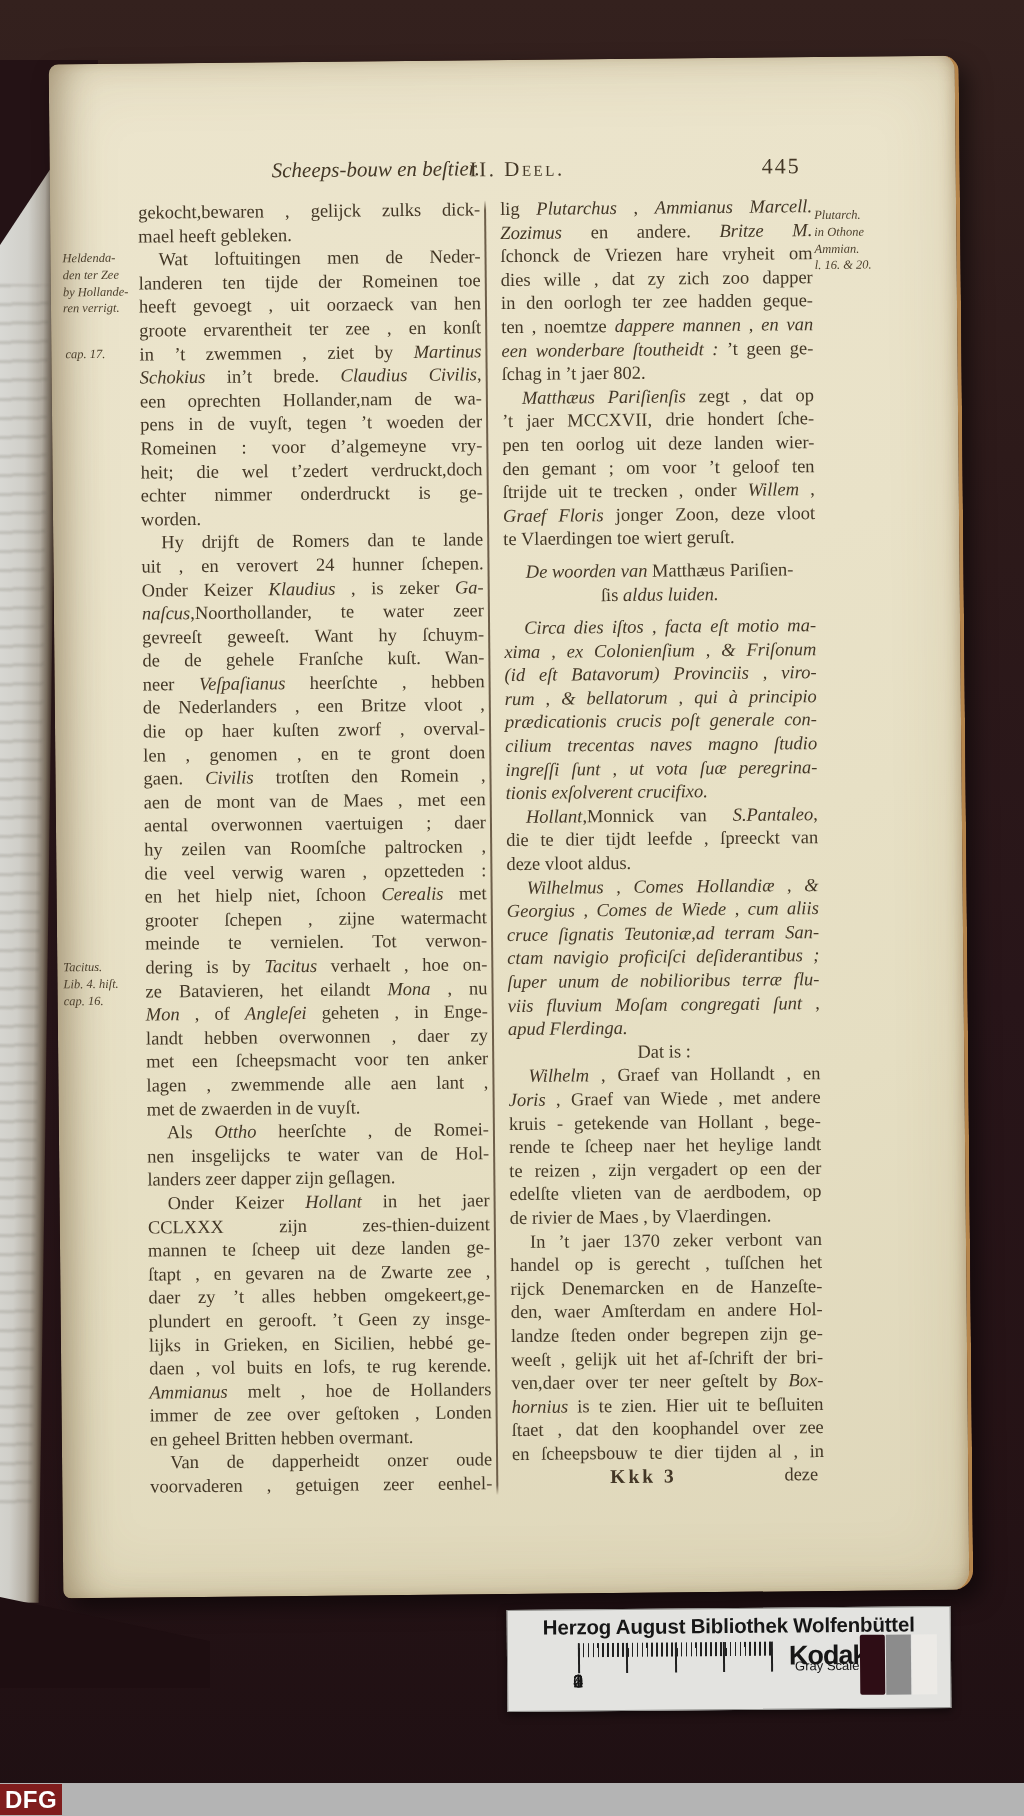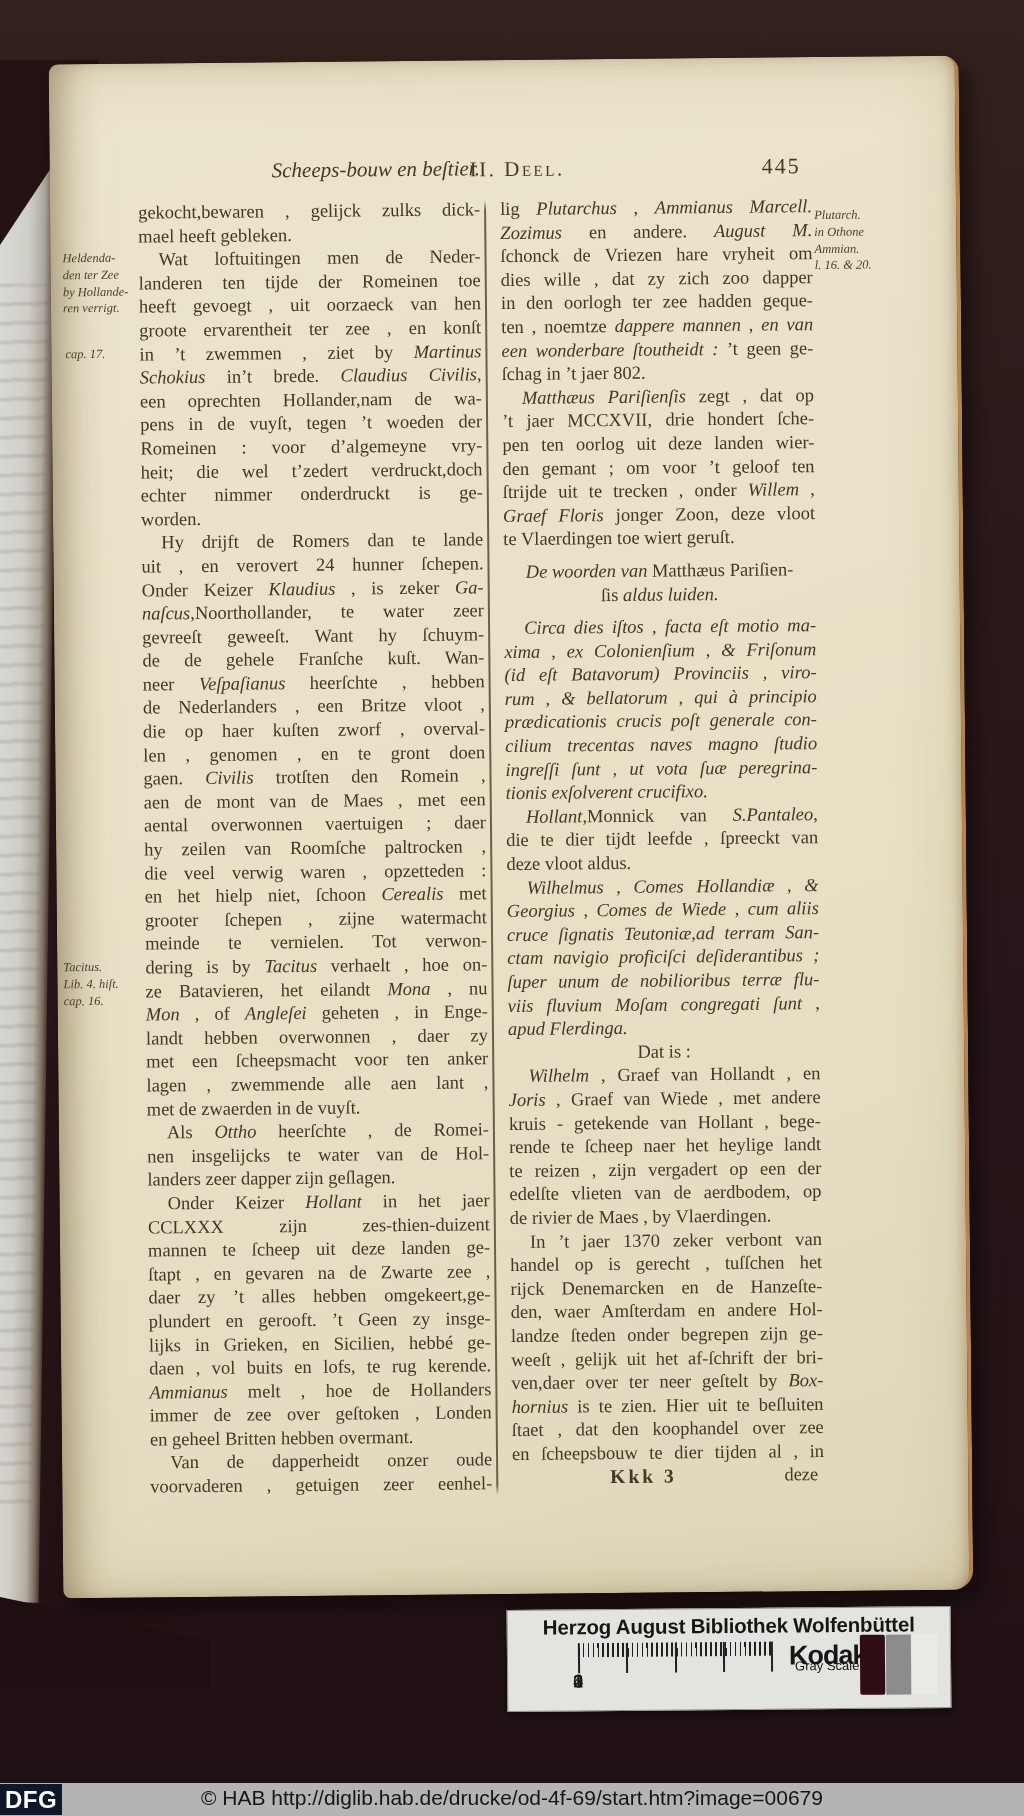--- a/index.html
+++ b/index.html
@@ -80,21 +80,21 @@
   .num:nth-of-type(7){left:1px;} .num:nth-of-type(8){left:49px;}
   .num:nth-of-type(9){left:98px;} .num:nth-of-type(10){left:146px;} .num:nth-of-type(11){left:194px;}
   .kodak-brand{position:absolute;left:281px;top:32px;font-weight:bold;font-size:27px;letter-spacing:-1px;}
   .kodak-sub{position:absolute;left:287px;top:50px;font-size:13px;}
   .patch{position:absolute;top:27px;width:25px;height:60px;}
   .patch-dark{left:352px;background:#2e0d15;border-radius:2px;}
   .patch-gray{left:378px;background:#8c8c8c;}
   .patch-white{left:404px;background:#eceae6;}
   
   .footer{position:absolute;left:0;top:1783px;width:1024px;height:33px;background:#b4b4b4;}
-  .dfg{position:absolute;left:0;top:1px;width:62px;height:31px;background:#0f172a;
+  .dfg{position:absolute;left:0;top:1px;width:62px;height:31px;background:#7f1d1d;
     color:#fff;font-family:"Liberation Sans","DejaVu Sans",sans-serif;font-weight:bold;
     font-size:24px;text-align:center;line-height:31px;letter-spacing:0.5px;}
   .copyright{position:absolute;left:0;right:0;top:3px;text-align:center;
     font-family:"Liberation Sans","DejaVu Sans",sans-serif;font-size:21px;color:#151515;}
 </style>
 </head>
 <body>
 
 <div class="facing"></div>
 <div class="corner-tl"></div>
@@ -184,21 +184,21 @@
         <span class="line last">en geheel Britten hebben overmant.</span>
       </p>
       <p class="blk para">
         <span class="line ind">Van de dapperheidt onzer oude</span>
         <span class="line">voorvaderen , getuigen zeer eenhel-</span>
       </p>
     </div>
   <div class="col col-right">
       <p class="blk para">
         <span class="line">lig <i>Plutarchus</i> , <i>Ammianus Marcell.</i></span>
-        <span class="line"><i>Zozimus</i> en andere. <i>August M.</i></span>
+        <span class="line"><i>Zozimus</i> en andere. <i>Britze M.</i></span>
         <span class="line">ſchonck de Vriezen hare vryheit om</span>
         <span class="line">dies wille , dat zy zich zoo dapper</span>
         <span class="line">in den oorlogh ter zee hadden geque-</span>
         <span class="line">ten , noemtze <i>dappere mannen , en van</i></span>
         <span class="line"><i>een wonderbare ſtoutheidt :</i> ’t geen ge-</span>
         <span class="line last">ſchag in ’t jaer 802.</span>
       </p>
       <p class="blk para">
         <span class="line ind"><i>Matthæus Pariſienſis</i> zegt , dat op</span>
         <span class="line">’t jaer MCCXVII, drie hondert ſche-</span>
@@ -286,14 +286,13 @@
   </div>
   <div class="kodak-brand">Kodak</div>
   <div class="kodak-sub">Gray Scale</div>
   <div class="patch patch-dark"></div>
   <div class="patch patch-gray"></div>
   <div class="patch patch-white"></div>
 </div>
 
 <div class="footer">
   <div class="dfg">DFG</div>
-  <div class="copyright">© HAB http://diglib.hab.de/drucke/od-4f-69/start.htm?image=00679</div>
 </div>
 
 </body></html>

